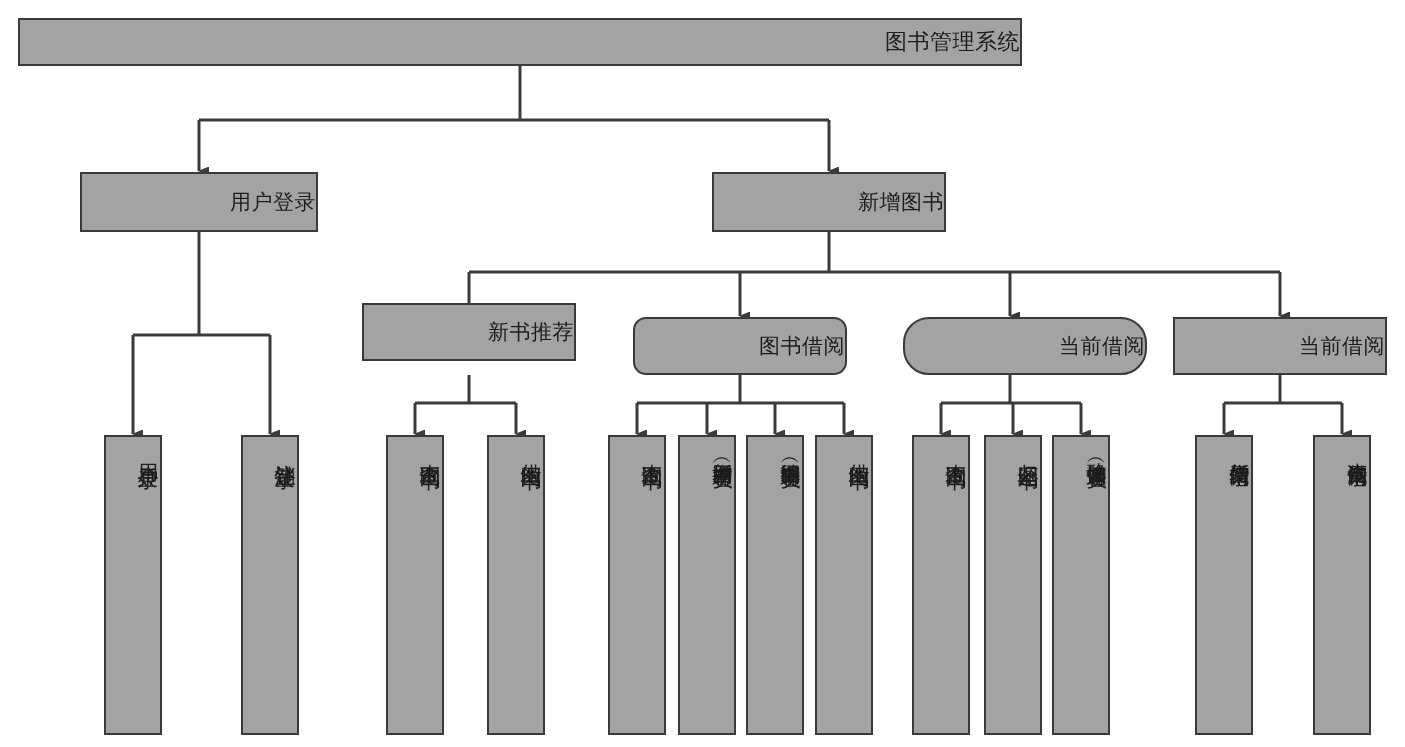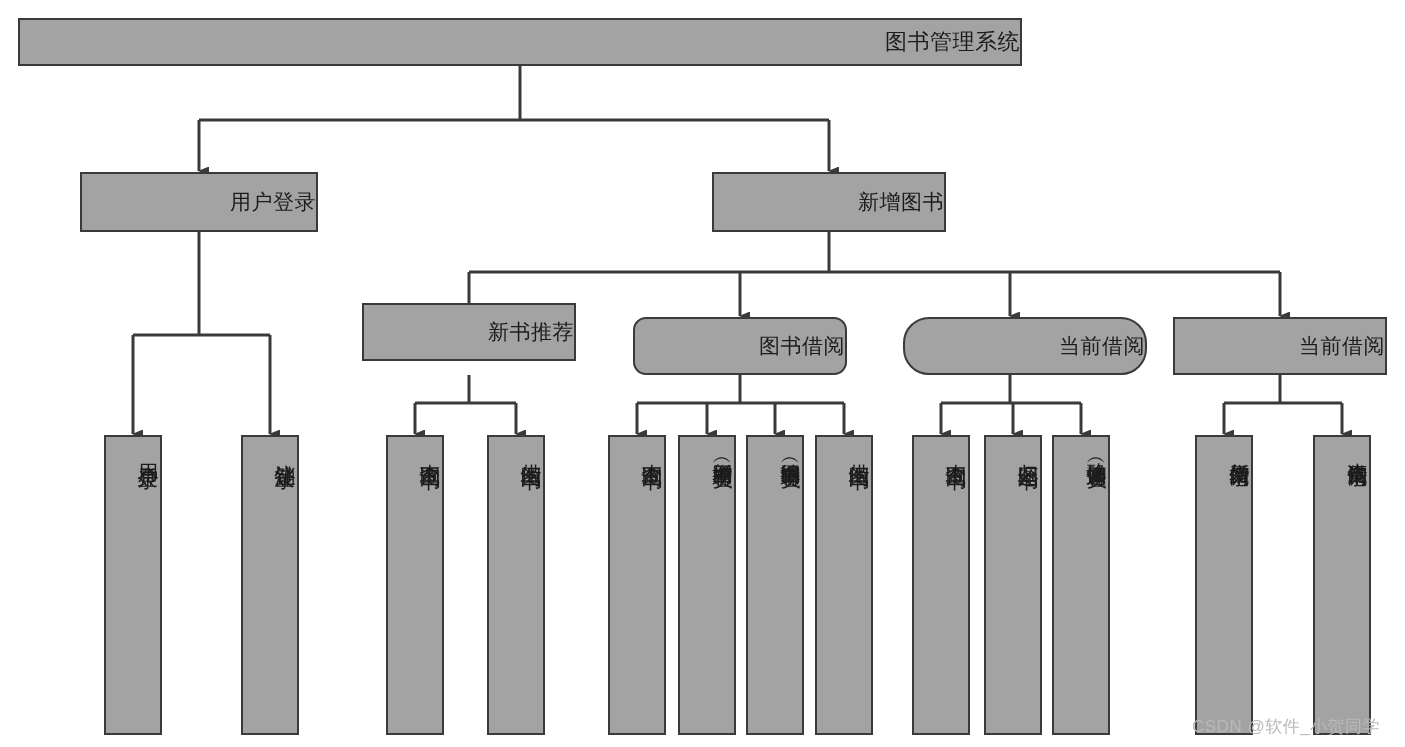--- a/index.html
+++ b/index.html
@@ -176,14 +176,13 @@
       <div class="node vert tall" style="left: 1052px; top: 435px; width: 58px; height: 300px;">
         <span class="node-label">确认归还（管理员）</span>
       </div>
       <div class="node vert tall" style="left: 1195px; top: 435px; width: 58px; height: 300px;">
         <span class="node-label">新增借阅记录</span>
       </div>
       <div class="node vert tall" style="left: 1313px; top: 435px; width: 58px; height: 300px;">
         <span class="node-label">查询借阅记录</span>
       </div>
     </div>
-  <div class="watermark" style="left:1192px; top:715px;">CSDN @软件_小贺同学</div>
 </div>
 
 </body></html>

